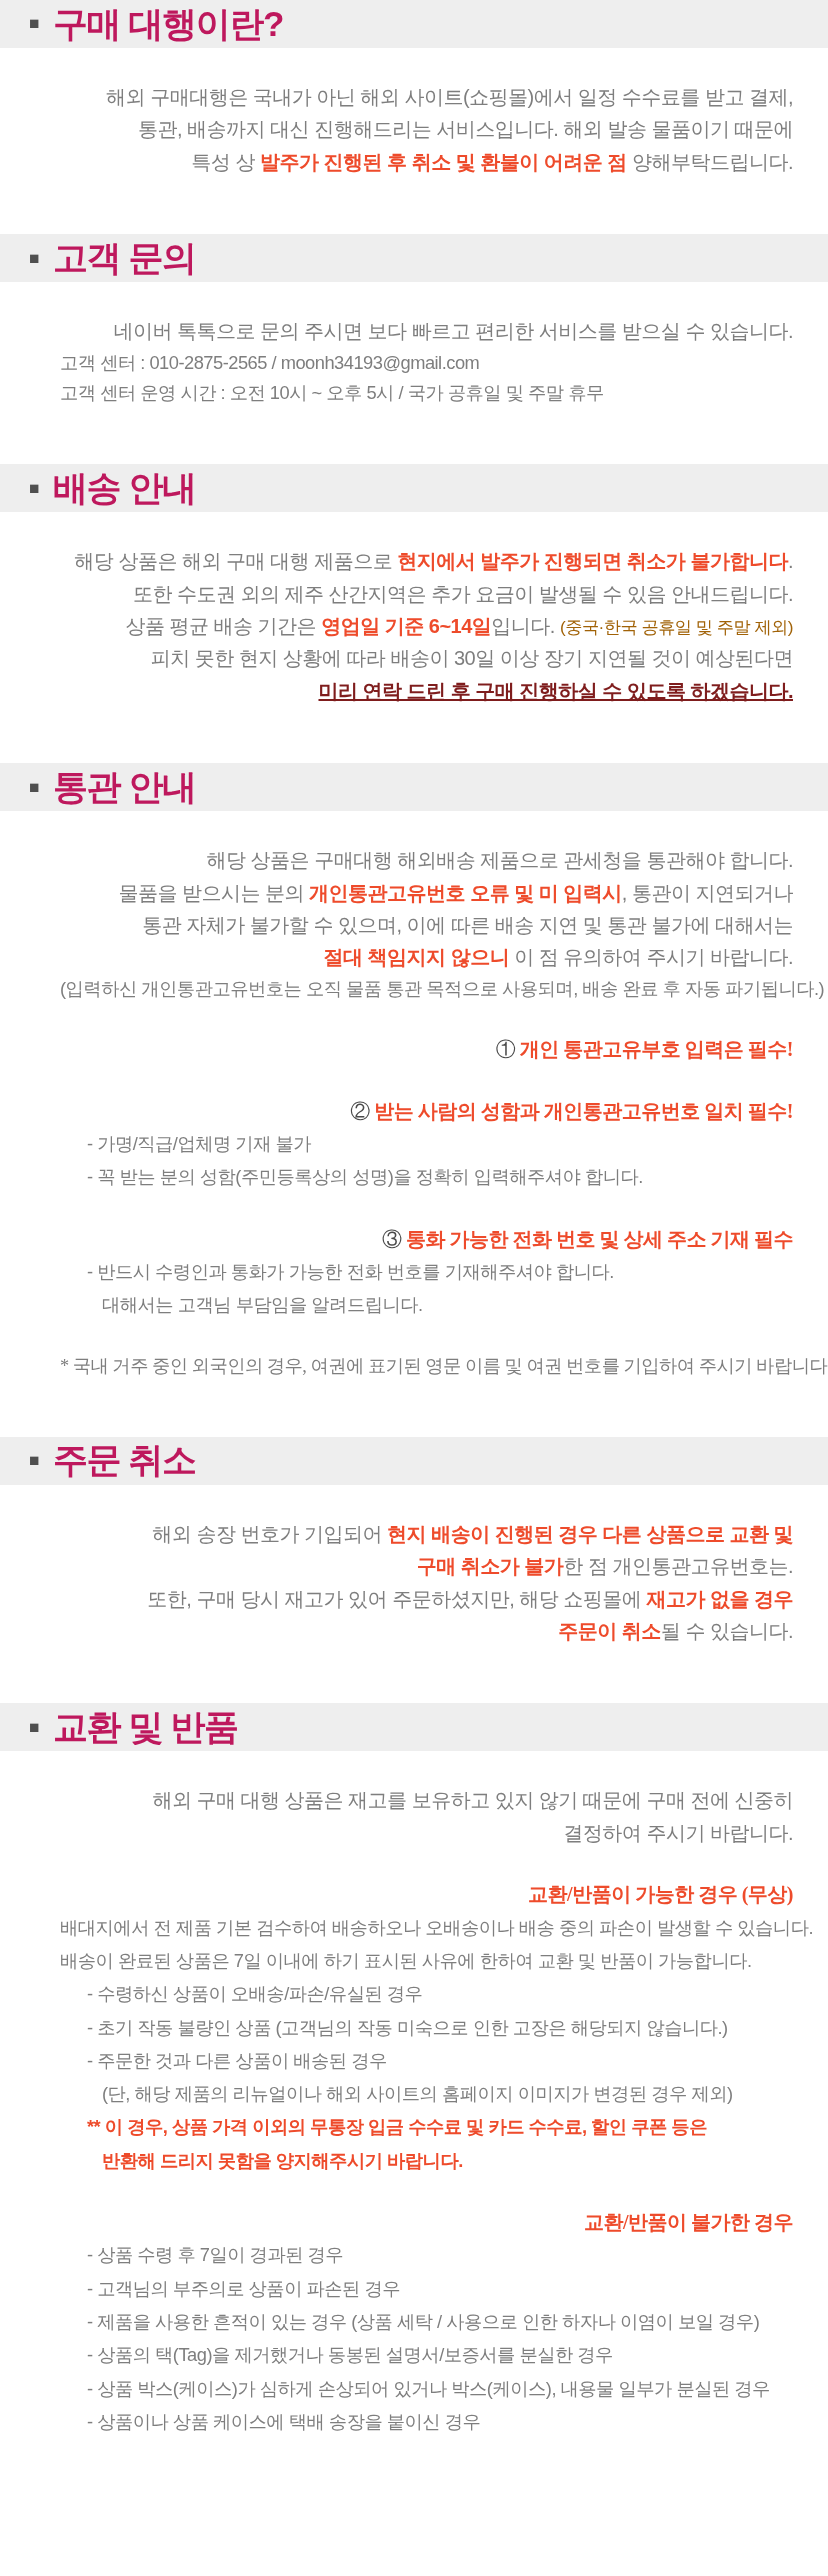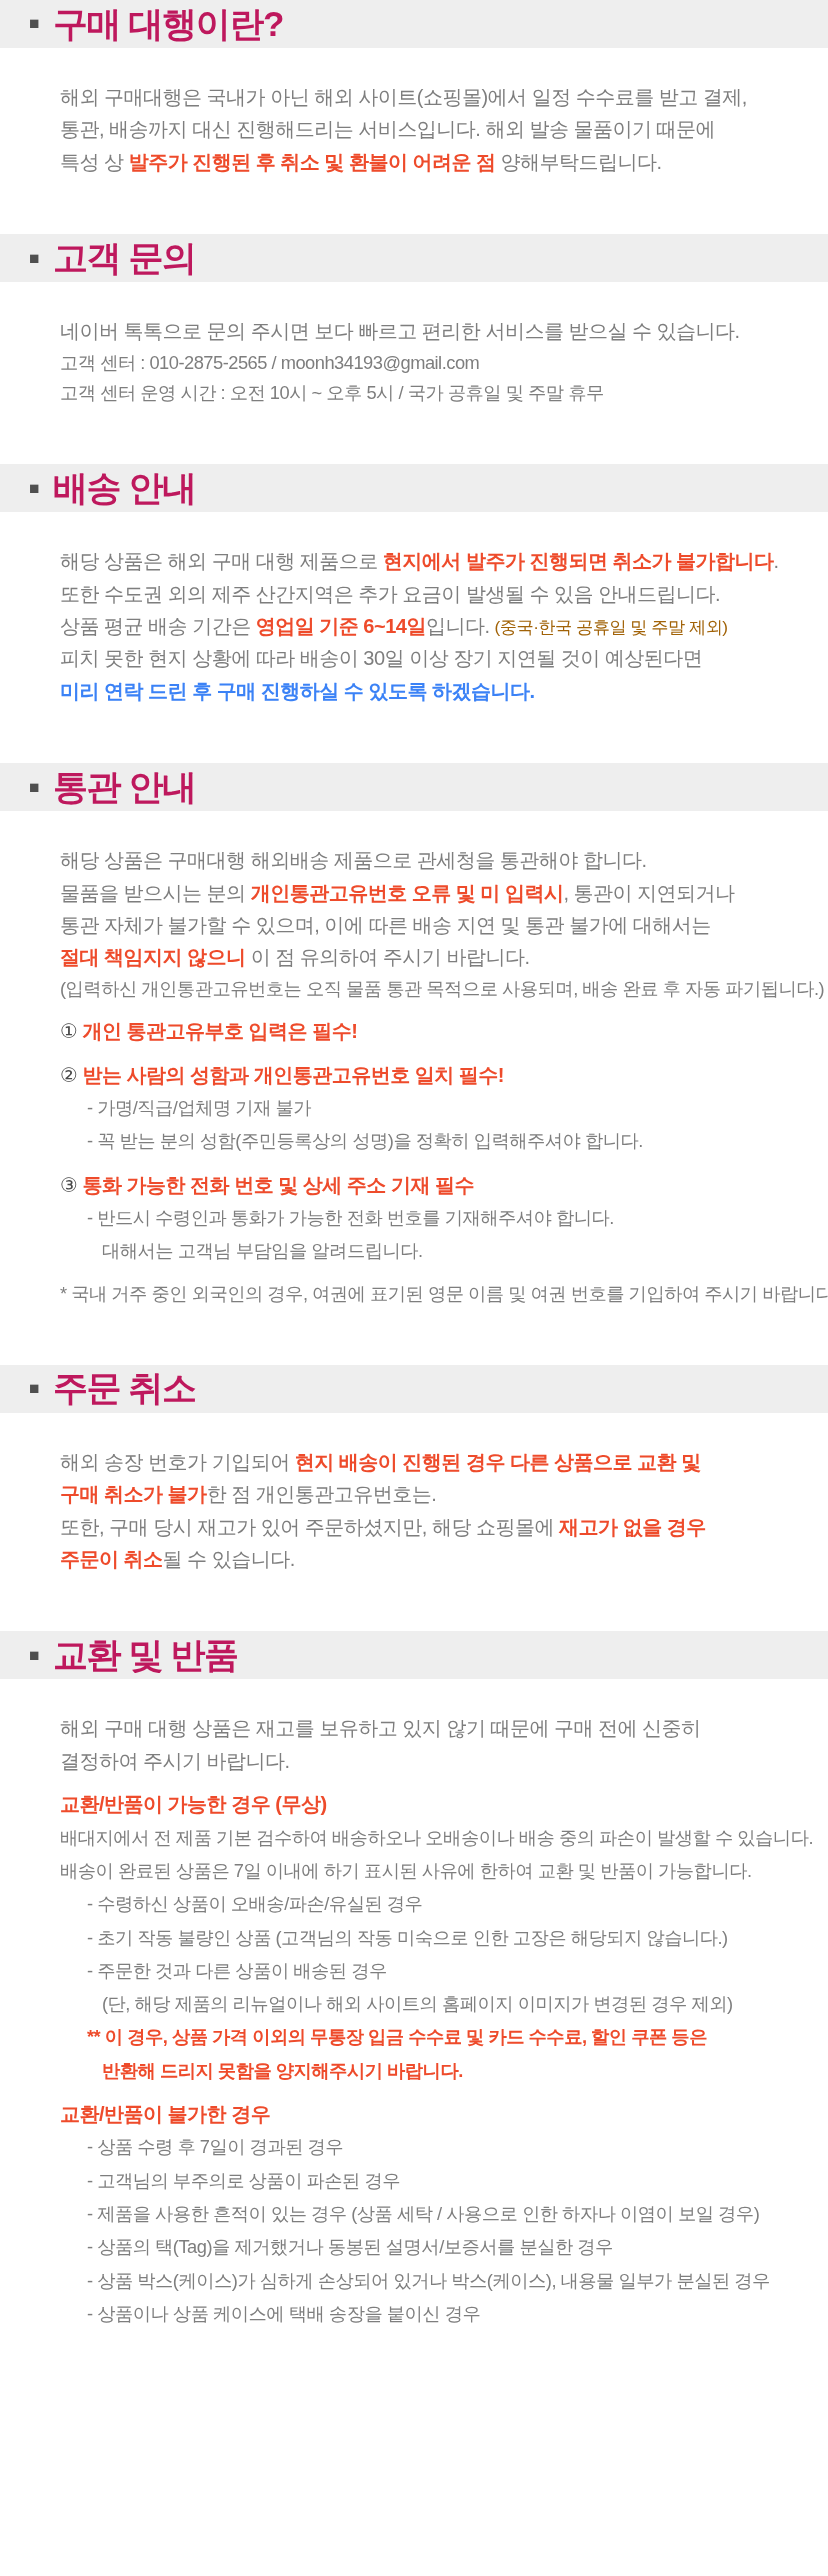--- a/index.html
+++ b/index.html
@@ -29,29 +29,29 @@
     font-weight:700;
     letter-spacing:-1.4px;
   }
   .sec-body{
     padding:33px 35px 56px 60px;
   }
   .ln{
     margin:0;
     white-space:nowrap;
   }
-  .z-md{font-size:20px;line-height:1.62;letter-spacing:-0.5px;}
+  .z-md{font-size:20px;line-height:1.62;letter-spacing:-0.5px;text-align:right;}
   .z-sm{font-size:18.3px;line-height:1.66;letter-spacing:-0.5px;}
   .z-sml{font-size:18.3px;line-height:1.82;letter-spacing:-0.5px;}
   .i-1{padding-left:27px;}
   .i-2{padding-left:42px;}
-  .gap{margin-top:11px;}
+  .gap{margin-top:29px;font-family:Liberation Serif, serif;}
   .sg-n{color:#7e7e7e;}
   .sg-r{color:#ee4b2b;font-weight:700;}
-  .sg-b{color:#3b82f6;font-weight:700;}
+  .sg-b{color:#7f1d1d;font-weight:700;text-decoration:underline;}
   .sg-d{color:#4a4a4a;font-weight:400;}
   .sg-ns{color:#a16207;font-size:0.86em;}
 </style>
 </head>
 <body>
 
 <main>
 
   <section class="sec">
     <div class="sec-head">

